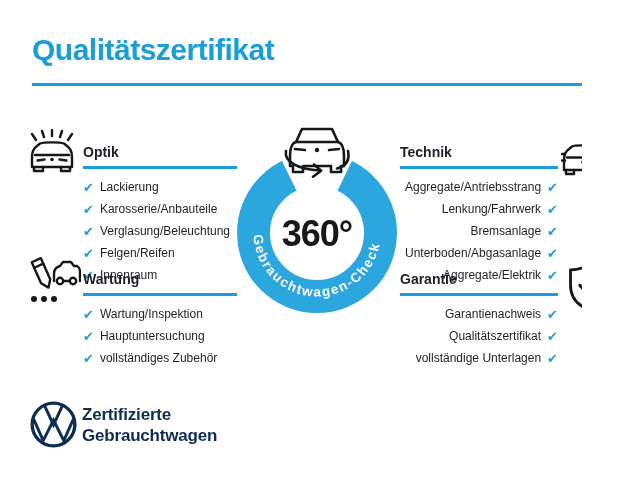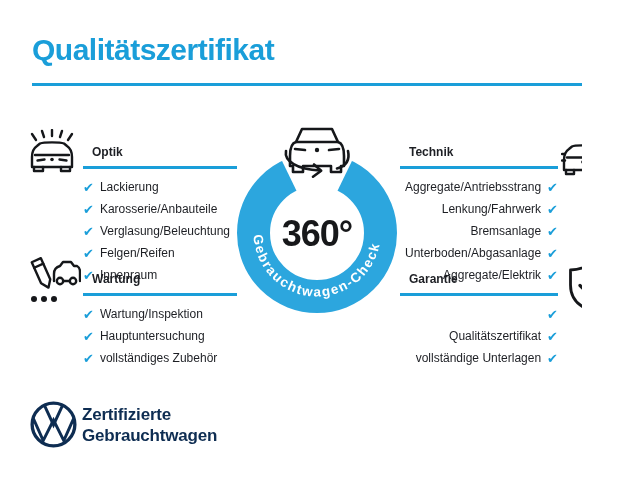--- a/index.html
+++ b/index.html
@@ -7,21 +7,21 @@
     position:relative;width:582px;height:480px;background:#ffffff;overflow:hidden;
     font-family:"Liberation Sans","DejaVu Sans",sans-serif;color:#1d1f24;
   }
   .page-title{
     position:absolute;left:32px;top:33px;font-size:30px;font-weight:bold;
     color:#1a9ed9;letter-spacing:-0.5px;white-space:nowrap;
   }
   .title-rule{position:absolute;left:32px;top:83px;width:584px;height:3px;background:#1a9ed9;}
 
   .section{position:absolute;}
-  .section .sec-title{font-size:12px;font-weight:bold;color:#1d1f24;line-height:20px;white-space:nowrap;margin-left:9px;}
+  .section .sec-title{font-size:14px;font-weight:bold;color:#1d1f24;line-height:20px;white-space:nowrap;}
   .section .sec-rule{height:3px;background:#1a9ed9;margin-top:4px;}
   .section .sec-list{margin-top:7px;}
   .check-item{display:flex;align-items:center;gap:6px;height:22px;white-space:nowrap;}
   .check-icon{color:#1a9ed9;font-size:13px;font-weight:bold;line-height:1;}
   .check-label{font-size:12px;font-weight:normal;color:#1d1f24;}
   .side-right{text-align:left;}
   .side-right .check-item{flex-direction:row-reverse;}
 
   #sec-optik{left:83px;top:142px;width:154px;}
   #sec-technik{left:400px;top:142px;width:158px;}
@@ -198,20 +198,21 @@
         </div>
       </div>
   </div>
 
   <div class="section side-right" id="sec-garantie">
     <div class="sec-title">Garantie</div>
     <div class="sec-rule"></div>
     <div class="sec-list">
         <div class="check-item">
           <span class="check-icon">✔</span>
+          <span class="check-label">Garantienachweis</span>
         </div>
         <div class="check-item">
           <span class="check-icon">✔</span>
           <span class="check-label">Qualitätszertifikat</span>
         </div>
         <div class="check-item">
           <span class="check-icon">✔</span>
           <span class="check-label">vollständige Unterlagen</span>
         </div>
       </div>

